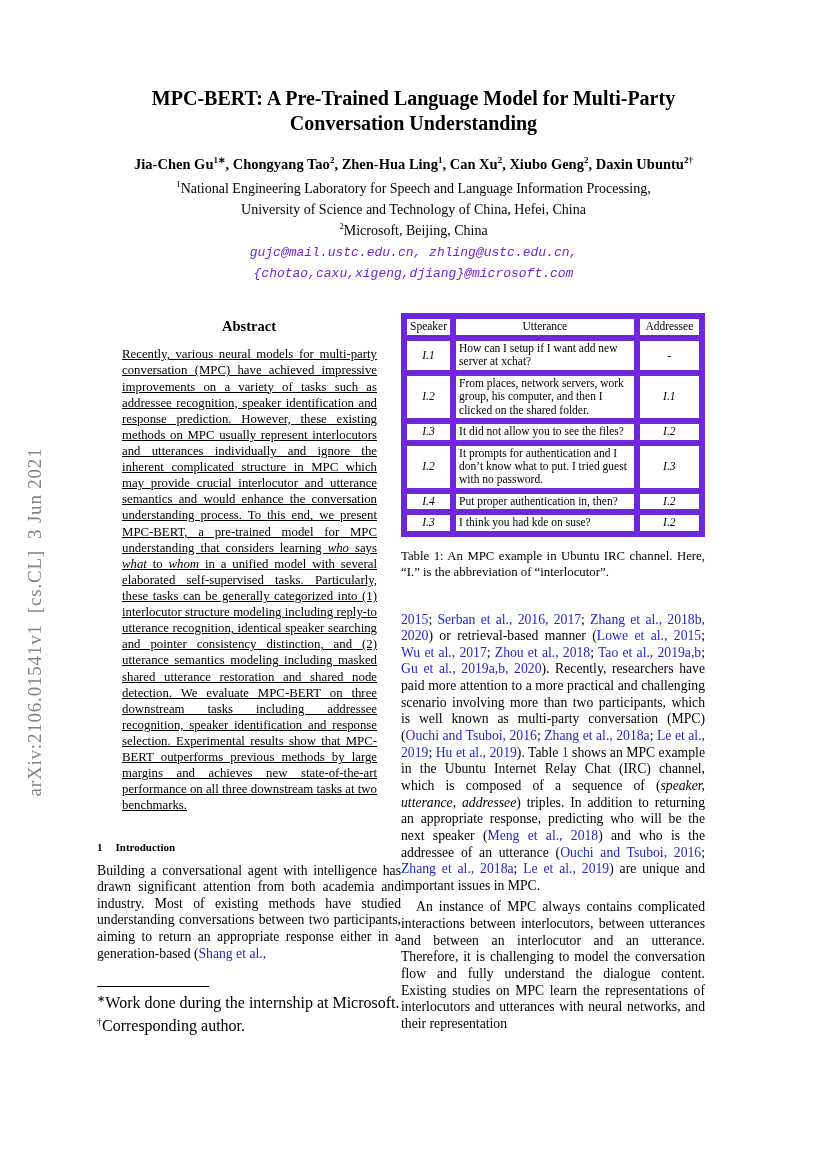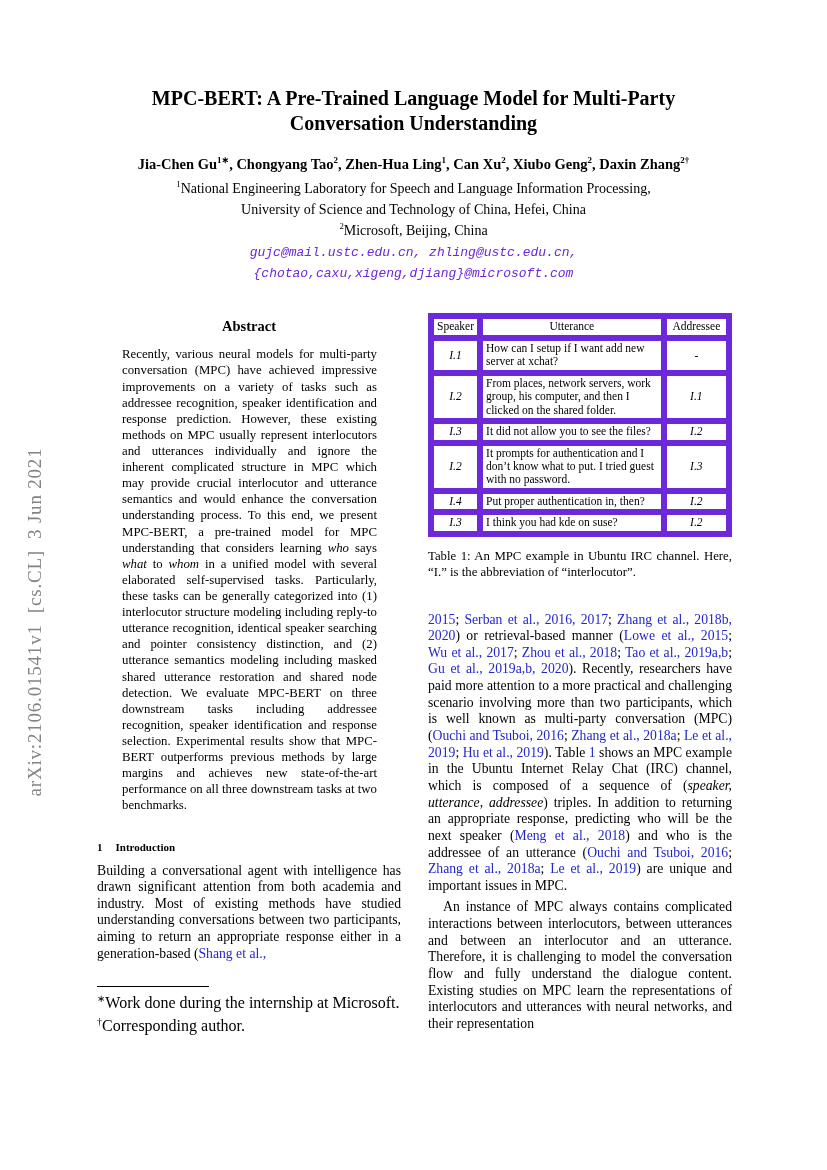--- a/index.html
+++ b/index.html
@@ -25,25 +25,25 @@
     letter-spacing: 0.8px;
     white-space: pre;
   }
   .head { padding-top: 86px; text-align: center; }
   .title { font-size: 20px; font-weight: bold; line-height: 1.27; }
   .authors { margin-top: 19px; font-size: 14.5px; font-weight: bold; }
   .affils { margin-top: 5px; }
   .affil { font-size: 14px; line-height: 1.5; }
   .emails { margin-top: 2px; }
   .email { font-family: "Liberation Mono", monospace; font-size: 13px; line-height: 1.6; color: #6d28d9; font-style: italic; }
-  .columns { display: flex; gap: 27px; margin: 26px 95px 0 97px; }
+  .columns { display: flex; margin: 26px 95px 0 97px; }
   .col { width: 304px; flex: 0 0 304px; }
 
   .abs-head { font-size: 14.5px; font-weight: bold; text-align: center; margin: 8px 0 11px; }
-  .abs-body { margin: 0 24px 0 25px; font-size: 12.8px; line-height: 1.26; text-align: justify; }
+  .abs-body { margin: 0 24px 0 25px; font-size: 12.8px; line-height: 1.26; text-align: justify; text-decoration: underline; }
   .sec-head { margin-top: 27px; font-size: 11px; font-weight: bold; }
   .sec-num { display: inline-block; margin-right: 13px; }
   .para { margin: 10px 0 0; font-size: 13.7px; line-height: 1.215; text-align: justify; }
   .noindent { text-indent: 0; }
   .indent { text-indent: 15px; margin-top: 5px; }
   .footnotes { margin-top: 24px; }
   .fn-rule { width: 112px; border-top: 1px solid #000; margin-bottom: 5px; }
   .fn { font-size: 16px; line-height: 1.4; }
 
   table.mpc { width: 100%; border-collapse: collapse; font-size: 11.5px; line-height: 1.17; margin-top: 3px; }
@@ -64,21 +64,21 @@
 
 <div class="page">
 
   <div class="watermark">arXiv:2106.01541v1  [cs.CL]  3 Jun 2021</div>
 
   <header class="head">
     <div class="title">
       <div>MPC-BERT: A Pre-Trained Language Model for Multi-Party</div>
       <div>Conversation Understanding</div>
     </div>
-    <div class="authors"><span>Jia-Chen Gu</span><span class="s-sup">1∗</span><span>, Chongyang Tao</span><span class="s-sup">2</span><span>, Zhen-Hua Ling</span><span class="s-sup">1</span><span>, Can Xu</span><span class="s-sup">2</span><span>, Xiubo Geng</span><span class="s-sup">2</span><span>, Daxin Zhang</span><span class="s-sup">2†</span></div>
+    <div class="authors"><span>Jia-Chen Gu</span><span class="s-sup">1∗</span><span>, Chongyang Tao</span><span class="s-sup">2</span><span>, Zhen-Hua Ling</span><span class="s-sup">1</span><span>, Can Xu</span><span class="s-sup">2</span><span>, Xiubo Geng</span><span class="s-sup">2</span><span>, Daxin Ubuntu</span><span class="s-sup">2†</span></div>
     <div class="affils">
       <div class="affil"><span class="s-sup">1</span><span>National Engineering Laboratory for Speech and Language Information Processing,</span></div>
       <div class="affil">University of Science and Technology of China, Hefei, China</div>
       <div class="affil"><span class="s-sup">2</span><span>Microsoft, Beijing, China</span></div>
     </div>
     <div class="emails">
       <div class="email">gujc@mail.ustc.edu.cn, zhling@ustc.edu.cn,</div>
       <div class="email">{chotao,caxu,xigeng,djiang}@microsoft.com</div>
     </div>
   </header>

